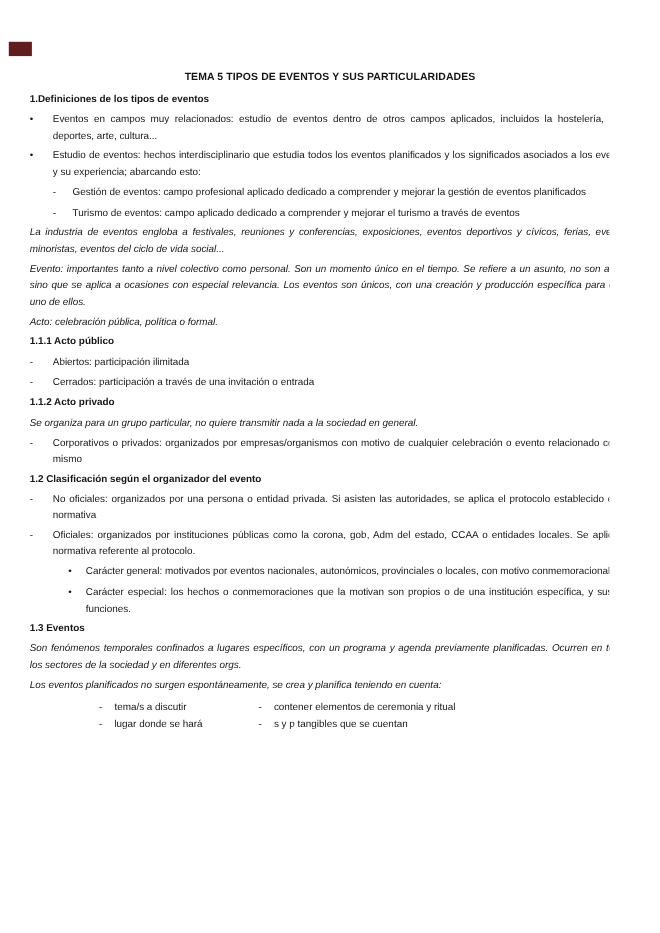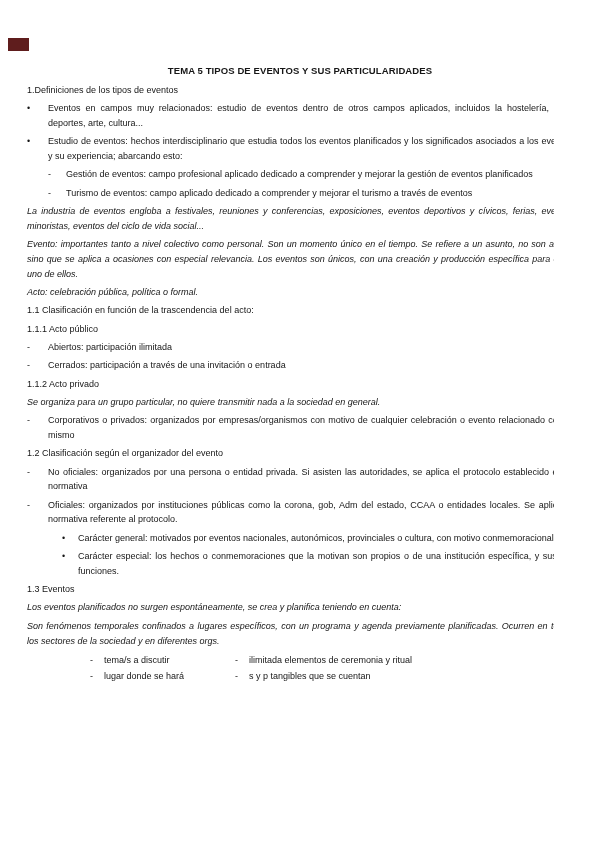--- a/index.html
+++ b/index.html
@@ -4,21 +4,21 @@
 <style>
   html,body { margin:0; padding:0; background:#ffffff; }
   .page {
     position:relative; width:554px; height:848px; background:#ffffff;
     font-family:"Liberation Sans", sans-serif; color:#161616; overflow:hidden;
   }
   .corner-mark { position:absolute; left:8px; top:38px; width:21px; height:13px; background:#5f1d1d; }
   .content { position:absolute; left:27px; top:64px; width:546px; }
   .title { text-align:center; font-weight:bold; font-size:9.5px; line-height:14px; margin-bottom:5px; letter-spacing:0.1px; }
   .blk { font-size:9px; line-height:14.8px; margin-bottom:3.5px; }
-  .h { font-weight:normal; }
+  .h { font-weight:bold; }
   .p { text-align:justify;font-style:italic; }
   .li { display:flex; }
   .li .mk { flex:0 0 21px; }
   .li .tx { flex:1; text-align:justify; }
   .li2 { margin-left:21px; }
   .li2 .mk { flex:0 0 18px; }
   .li3 { margin-left:35px; }
   .li3 .mk { flex:0 0 16px; }
   .cols { display:flex; margin-left:63px; margin-top:2px; }
   .col1 { width:145px; }
@@ -51,21 +51,20 @@
     </div>
     <div class="blk li li2">
       <span class="mk">-</span>
       <span class="tx">Turismo de eventos: campo aplicado dedicado a comprender y mejorar el turismo a través de eventos</span>
     </div>
 
     <div class="blk p">La industria de eventos engloba a festivales, reuniones y conferencias, exposiciones, eventos deportivos y cívicos, ferias, eventos minoristas, eventos del ciclo de vida social...</div>
     <div class="blk p">Evento: importantes tanto a nivel colectivo como personal. Son un momento único en el tiempo. Se refiere a un asunto, no son actos, sino que se aplica a ocasiones con especial relevancia. Los eventos son únicos, con una creación y producción específica para cada uno de ellos.</div>
     <div class="blk p">Acto: celebración pública, política o formal.</div>
 
-    <div class="blk h">1.1 Clasificación en función de la trascendencia del acto:</div>
     <div class="blk h">1.1.1 Acto público</div>
 
     <div class="blk li">
       <span class="mk">-</span>
       <span class="tx">Abiertos: participación ilimitada</span>
     </div>
     <div class="blk li">
       <span class="mk">-</span>
       <span class="tx">Cerrados: participación a través de una invitación o entrada</span>
     </div>
@@ -83,46 +82,46 @@
     <div class="blk li">
       <span class="mk">-</span>
       <span class="tx">No oficiales: organizados por una persona o entidad privada. Si asisten las autoridades, se aplica el protocolo establecido en la normativa</span>
     </div>
     <div class="blk li">
       <span class="mk">-</span>
       <span class="tx">Oficiales: organizados por instituciones públicas como la corona, gob, Adm del estado, CCAA o entidades locales. Se aplica la normativa referente al protocolo.</span>
     </div>
     <div class="blk li li3">
       <span class="mk">•</span>
-      <span class="tx">Carácter general: motivados por eventos nacionales, autonómicos, provinciales o cultura, con motivo conmemoracional</span>
+      <span class="tx">Carácter general: motivados por eventos nacionales, autonómicos, provinciales o locales, con motivo conmemoracional</span>
     </div>
     <div class="blk li li3">
       <span class="mk">•</span>
       <span class="tx">Carácter especial: los hechos o conmemoraciones que la motivan son propios o de una institución específica, y sus s y funciones.</span>
     </div>
 
     <div class="blk h">1.3 Eventos</div>
+    <div class="blk p">Son fenómenos temporales confinados a lugares específicos, con un programa y agenda previamente planificadas. Ocurren en todos los sectores de la sociedad y en diferentes orgs.</div>
     <div class="blk p">Los eventos planificados no surgen espontáneamente, se crea y planifica teniendo en cuenta:</div>
-    <div class="blk p">Son fenómenos temporales confinados a lugares específicos, con un programa y agenda previamente planificadas. Ocurren en todos los sectores de la sociedad y en diferentes orgs.</div>
 
     <div class="cols">
       <div class="col1">
         <div class="crow">
           <span class="mk">-</span>
           <span class="tx">tema/s a discutir</span>
         </div>
         <div class="crow">
           <span class="mk">-</span>
           <span class="tx">lugar donde se hará</span>
         </div>
       </div>
       <div class="col2">
         <div class="crow">
           <span class="mk">-</span>
-          <span class="tx">ilimitada elementos de ceremonia y ritual</span>
+          <span class="tx">contener elementos de ceremonia y ritual</span>
         </div>
         <div class="crow">
           <span class="mk">-</span>
           <span class="tx">s y p tangibles que se cuentan</span>
         </div>
       </div>
     </div>
   </div>
 </div>
 

